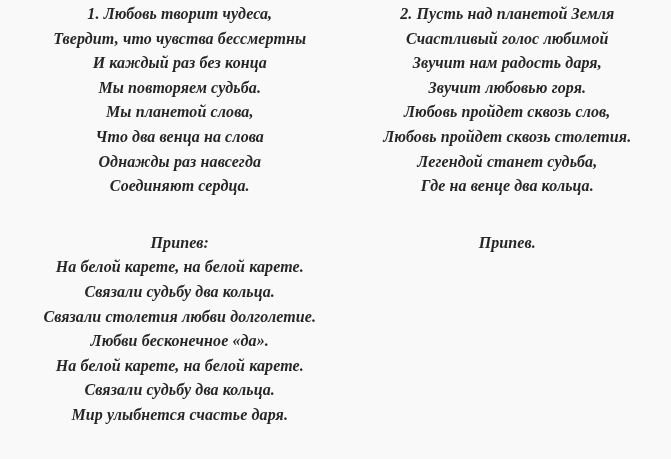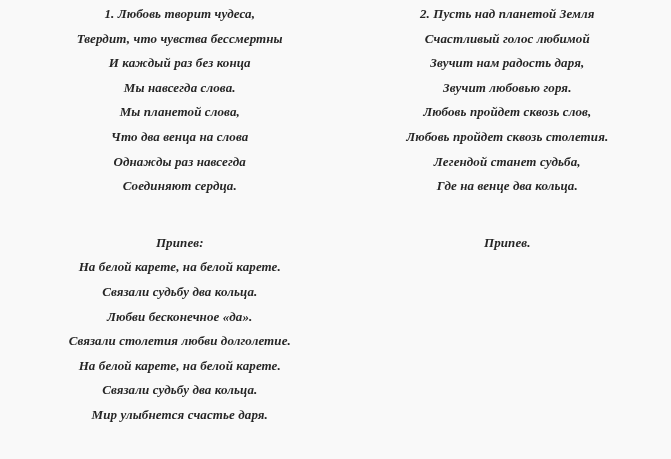--- a/index.html
+++ b/index.html
@@ -18,21 +18,21 @@
     height: 100%;
     box-sizing: border-box;
     padding: 2px 0 0 16px;
     font-family: "Liberation Serif", "DejaVu Serif", serif;
   }
   .column {
     flex: 1;
     text-align: center;
     font-style: italic;
     font-weight: bold;
-    font-size: 13px;
+    font-size: 16px;
     line-height: 24.6px;
     color: #262626;
     letter-spacing: 0.1px;
   }
   .chorus-block {
     margin-top: 32px;
   }
   .lyric-line {
     white-space: nowrap;
   }
@@ -40,33 +40,33 @@
 </head>
 <body>
 
 <div class="page">
 
   <div class="column">
     <div class="verse-block">
         <div class="lyric-line">1. Любовь творит чудеса,</div>
         <div class="lyric-line">Твердит, что чувства бессмертны</div>
         <div class="lyric-line">И каждый раз без конца</div>
-        <div class="lyric-line">Мы навсегда слова.</div>
+        <div class="lyric-line">Мы повторяем судьба.</div>
         <div class="lyric-line">Мы планетой слова,</div>
         <div class="lyric-line">Что два венца на слова</div>
         <div class="lyric-line">Однажды раз навсегда</div>
         <div class="lyric-line">Соединяют сердца.</div>
       </div>
     <div class="chorus-block">
       <div class="lyric-line">Припев:</div>
       <div>
           <div class="lyric-line">На белой карете, на белой карете.</div>
           <div class="lyric-line">Связали судьбу два кольца.</div>
+          <div class="lyric-line">Связали столетия любви долголетие.</div>
           <div class="lyric-line">Любви бесконечное «да».</div>
-          <div class="lyric-line">Связали столетия любви долголетие.</div>
           <div class="lyric-line">На белой карете, на белой карете.</div>
           <div class="lyric-line">Связали судьбу два кольца.</div>
           <div class="lyric-line">Мир улыбнется счастье даря.</div>
         </div>
     </div>
   </div>
 
   <div class="column">
     <div class="verse-block">
         <div class="lyric-line">2. Пусть над планетой Земля</div>

